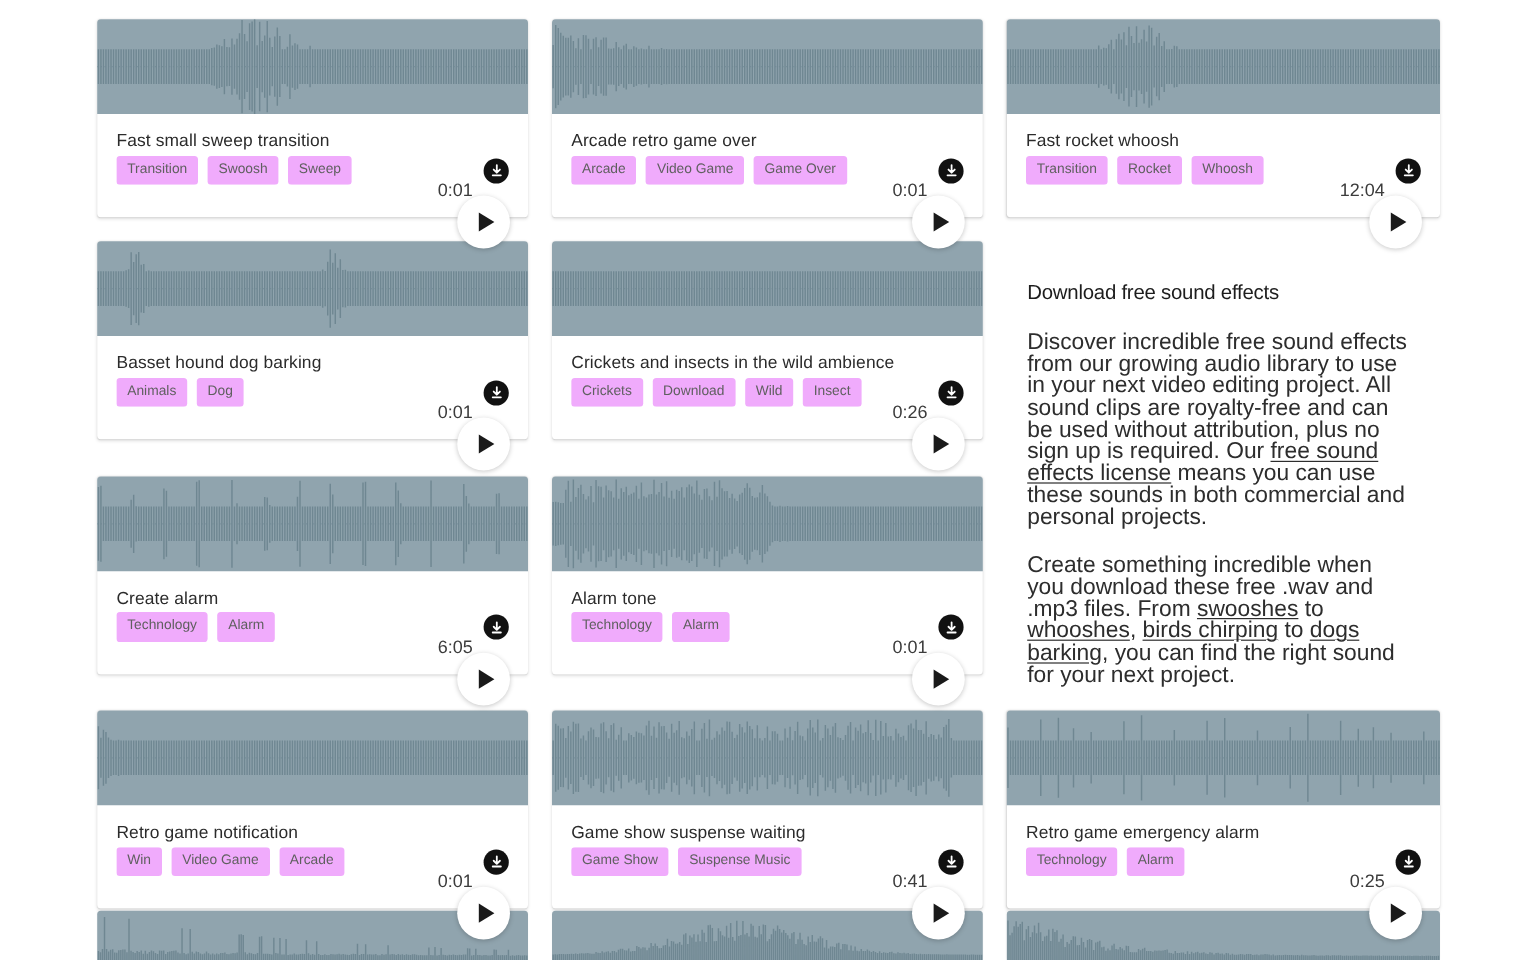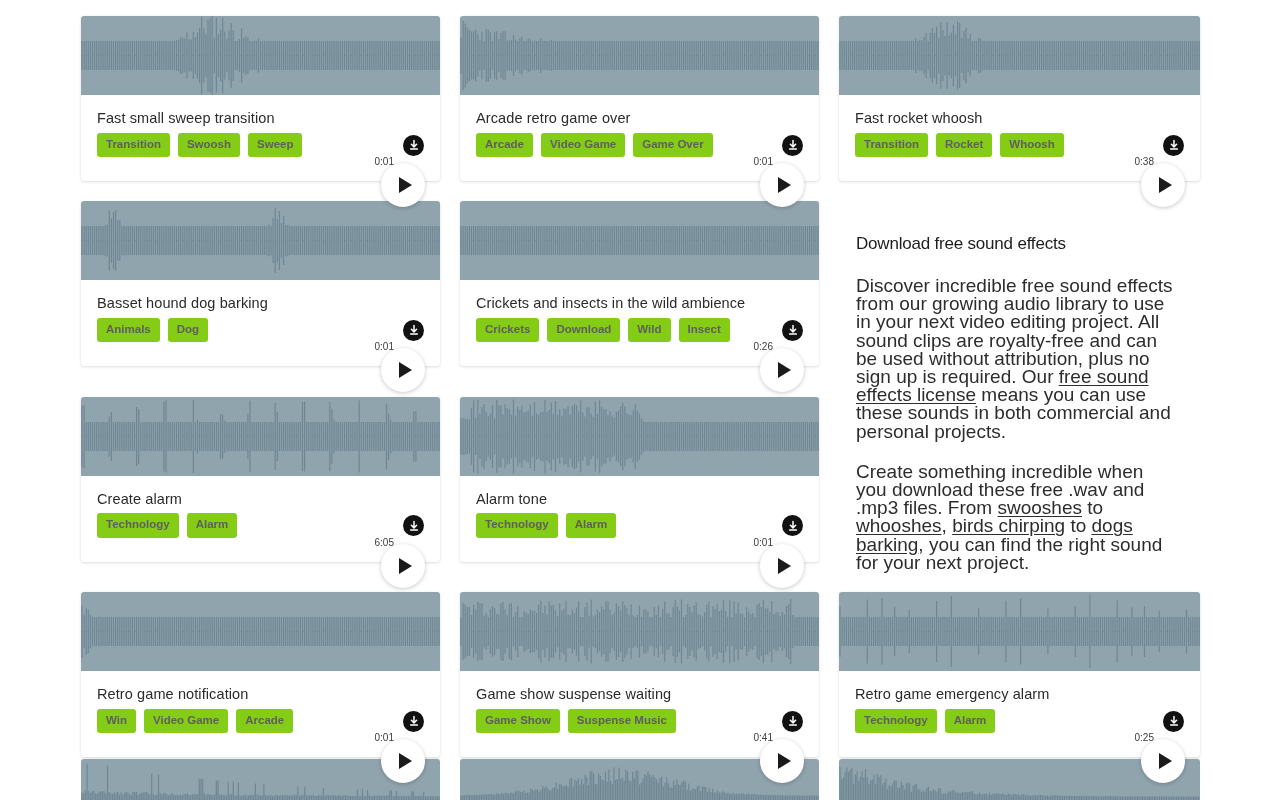--- a/index.html
+++ b/index.html
@@ -81,32 +81,31 @@
   .meta-row {
     position: absolute;
     left: 16px;
     right: 16px;
     bottom: 14px;
     display: flex;
     align-items: center;
   }
   .tags { display: flex; gap: 8px; flex: 1 1 auto; overflow: hidden; }
   .tag {
-    background: #84cc16;
+    background: #f0abfc;
     color: #5f5f5f;
     font-size: 11.5px;
     line-height: 1;
     padding: 6px 9px 7px 9px;
     border-radius: 3px;
     white-space: nowrap;
     cursor: pointer;
-    font-weight: bold;
   }
   .right-meta { display: flex; align-items: center; gap: 9px; flex: 0 0 auto; }
-  .dur { font-size: 10px; color: #3c3c3c; margin-top: 33px; }
+  .dur { font-size: 15px; color: #3c3c3c; margin-top: 33px; }
   .dl-btn {
     width: 21px; height: 21px;
     border-radius: 50%;
     background: #111111;
     display: flex;
     align-items: center;
     justify-content: center;
     cursor: pointer;
   }
   .dl-btn svg { display: block; }
@@ -241,21 +240,21 @@
       <div class="card-body">
         <div class="card-title">Fast rocket whoosh</div>
       </div>
       <div class="meta-row">
         <div class="tags">
           <span class="tag">Transition</span>
           <span class="tag">Rocket</span>
           <span class="tag">Whoosh</span>
         </div>
         <div class="right-meta">
-          <span class="dur">0:38</span>
+          <span class="dur">12:04</span>
           <span class="dl-btn">
             <svg width="12" height="12" viewBox="0 0 12 12">
                 <path d="M6 1.6v6.1M3.4 5.3L6 7.9l2.6-2.6M2.6 10.1h6.8" stroke="#fff" stroke-width="1.5" fill="none" stroke-linecap="round" stroke-linejoin="round"></path>
               </svg>
           </span>
         </div>
       </div>
     </div>
 
     <div class="card">

